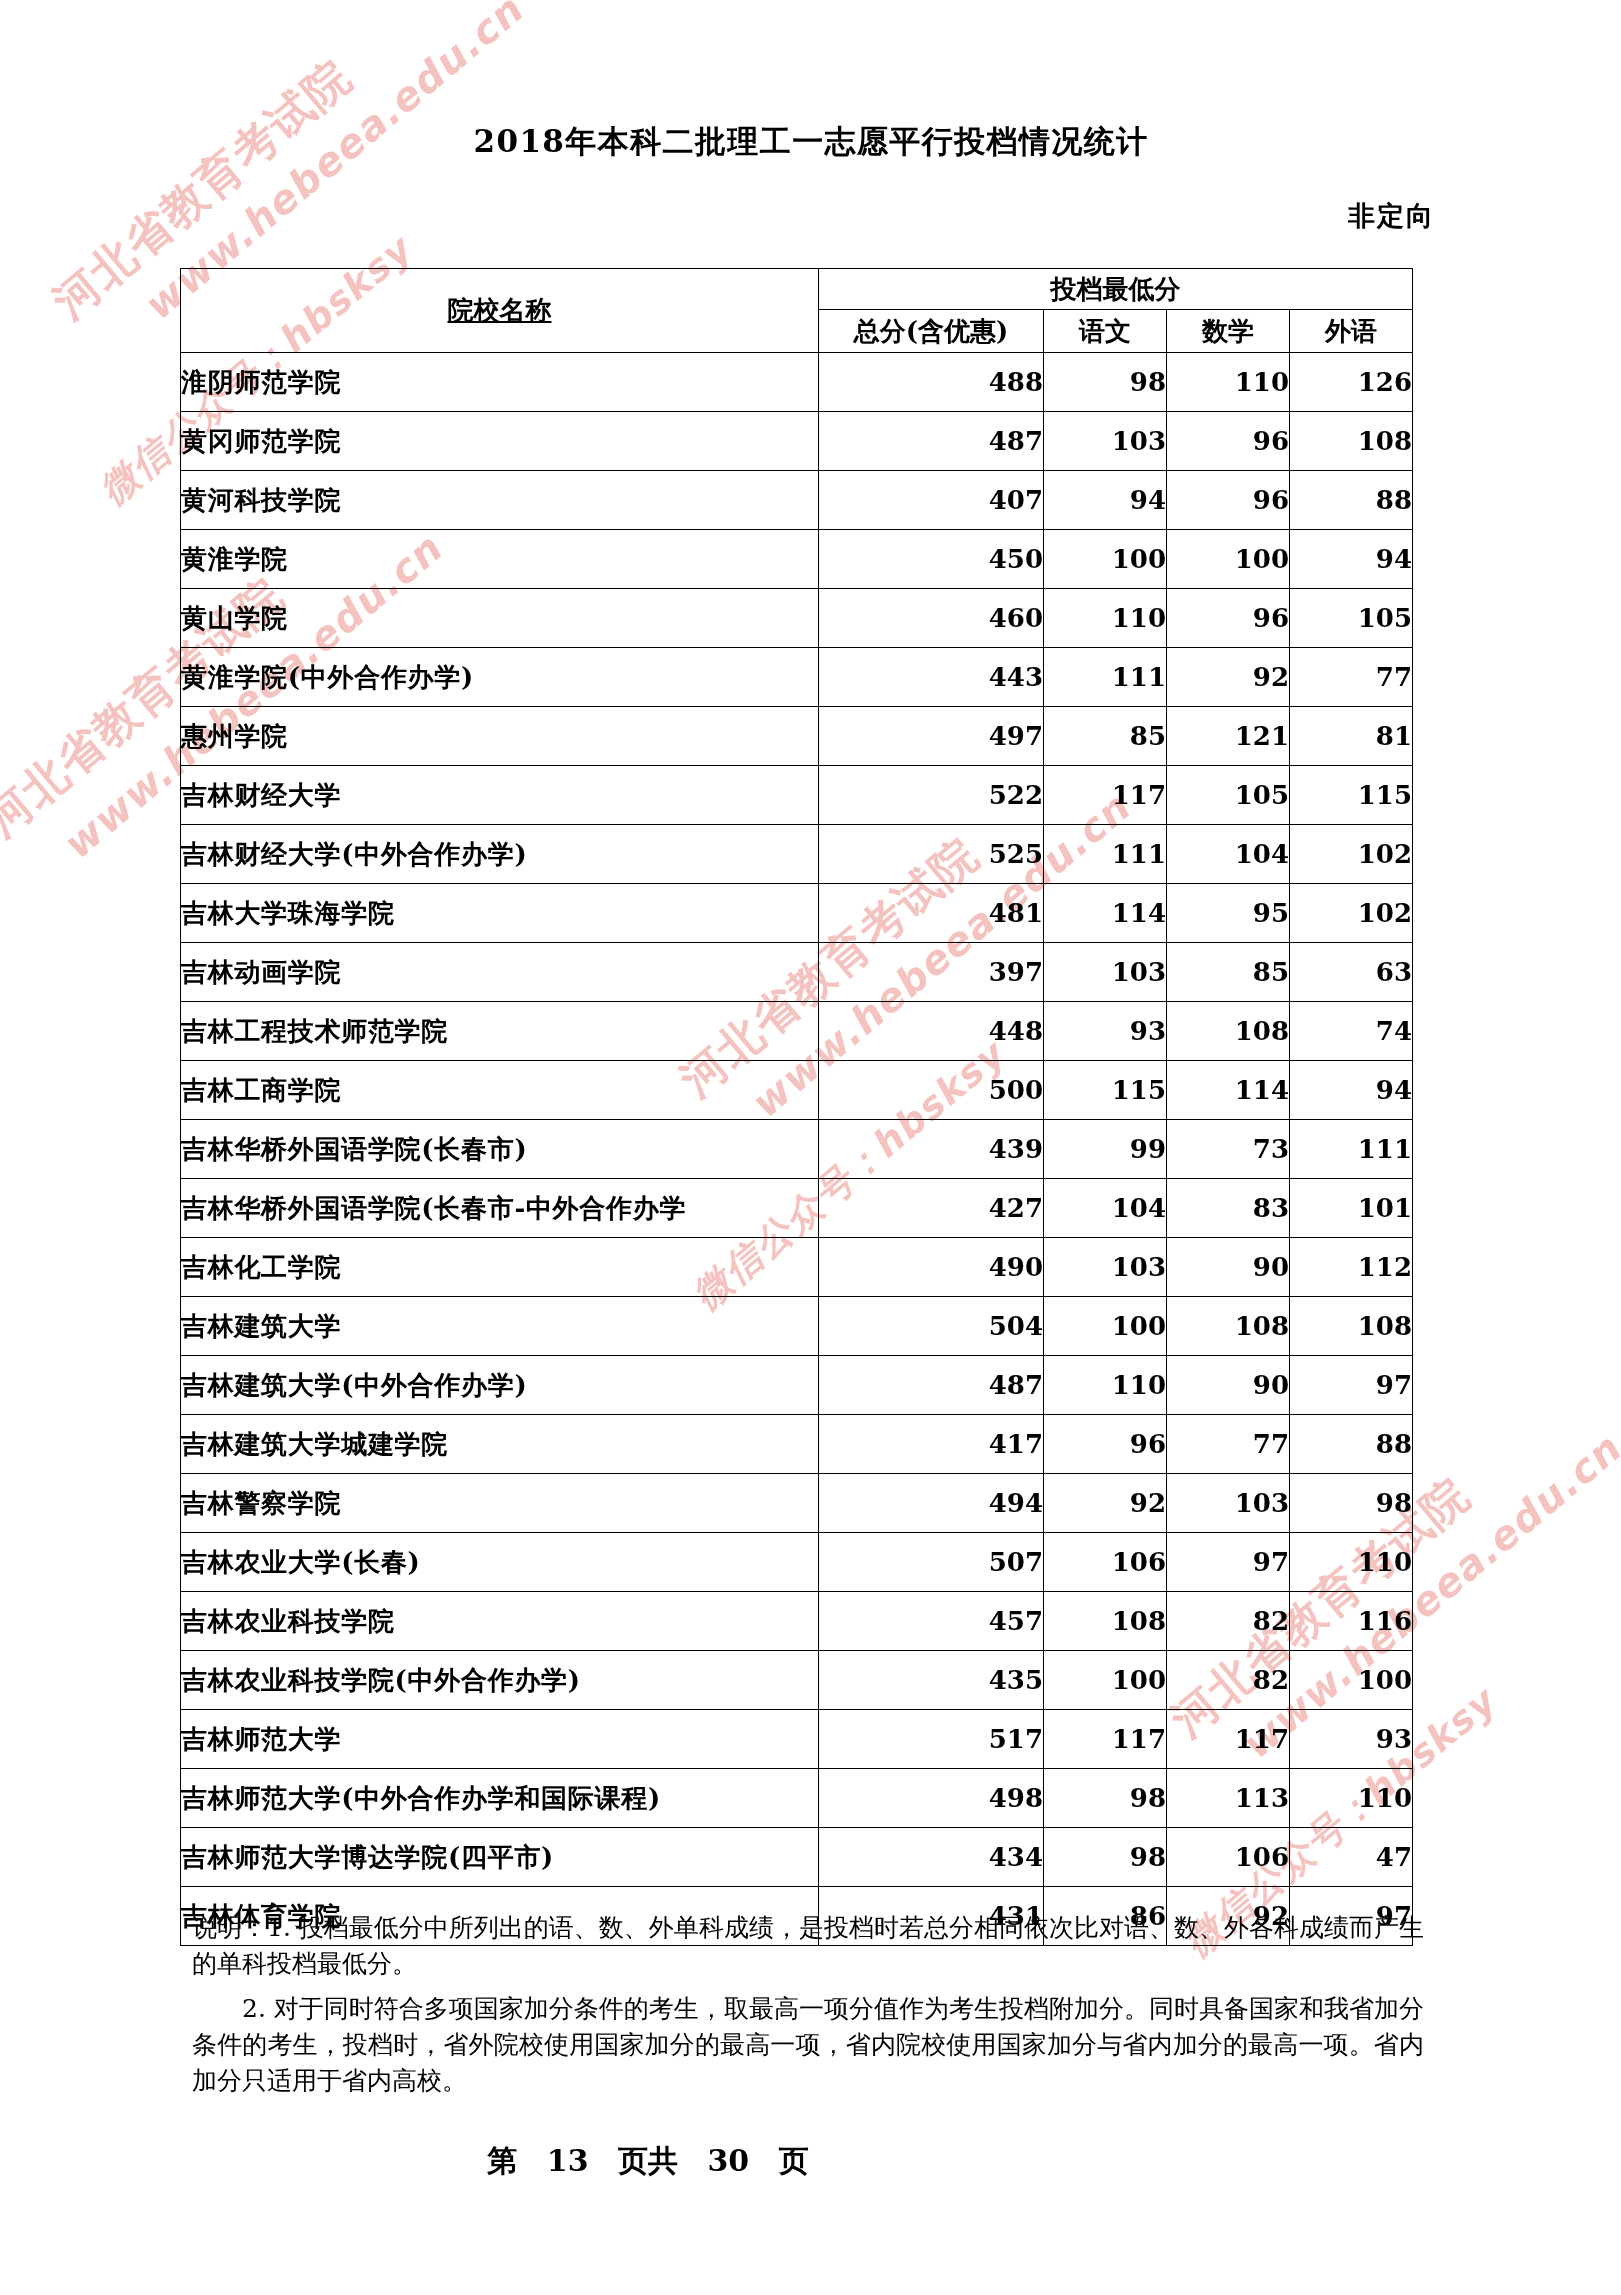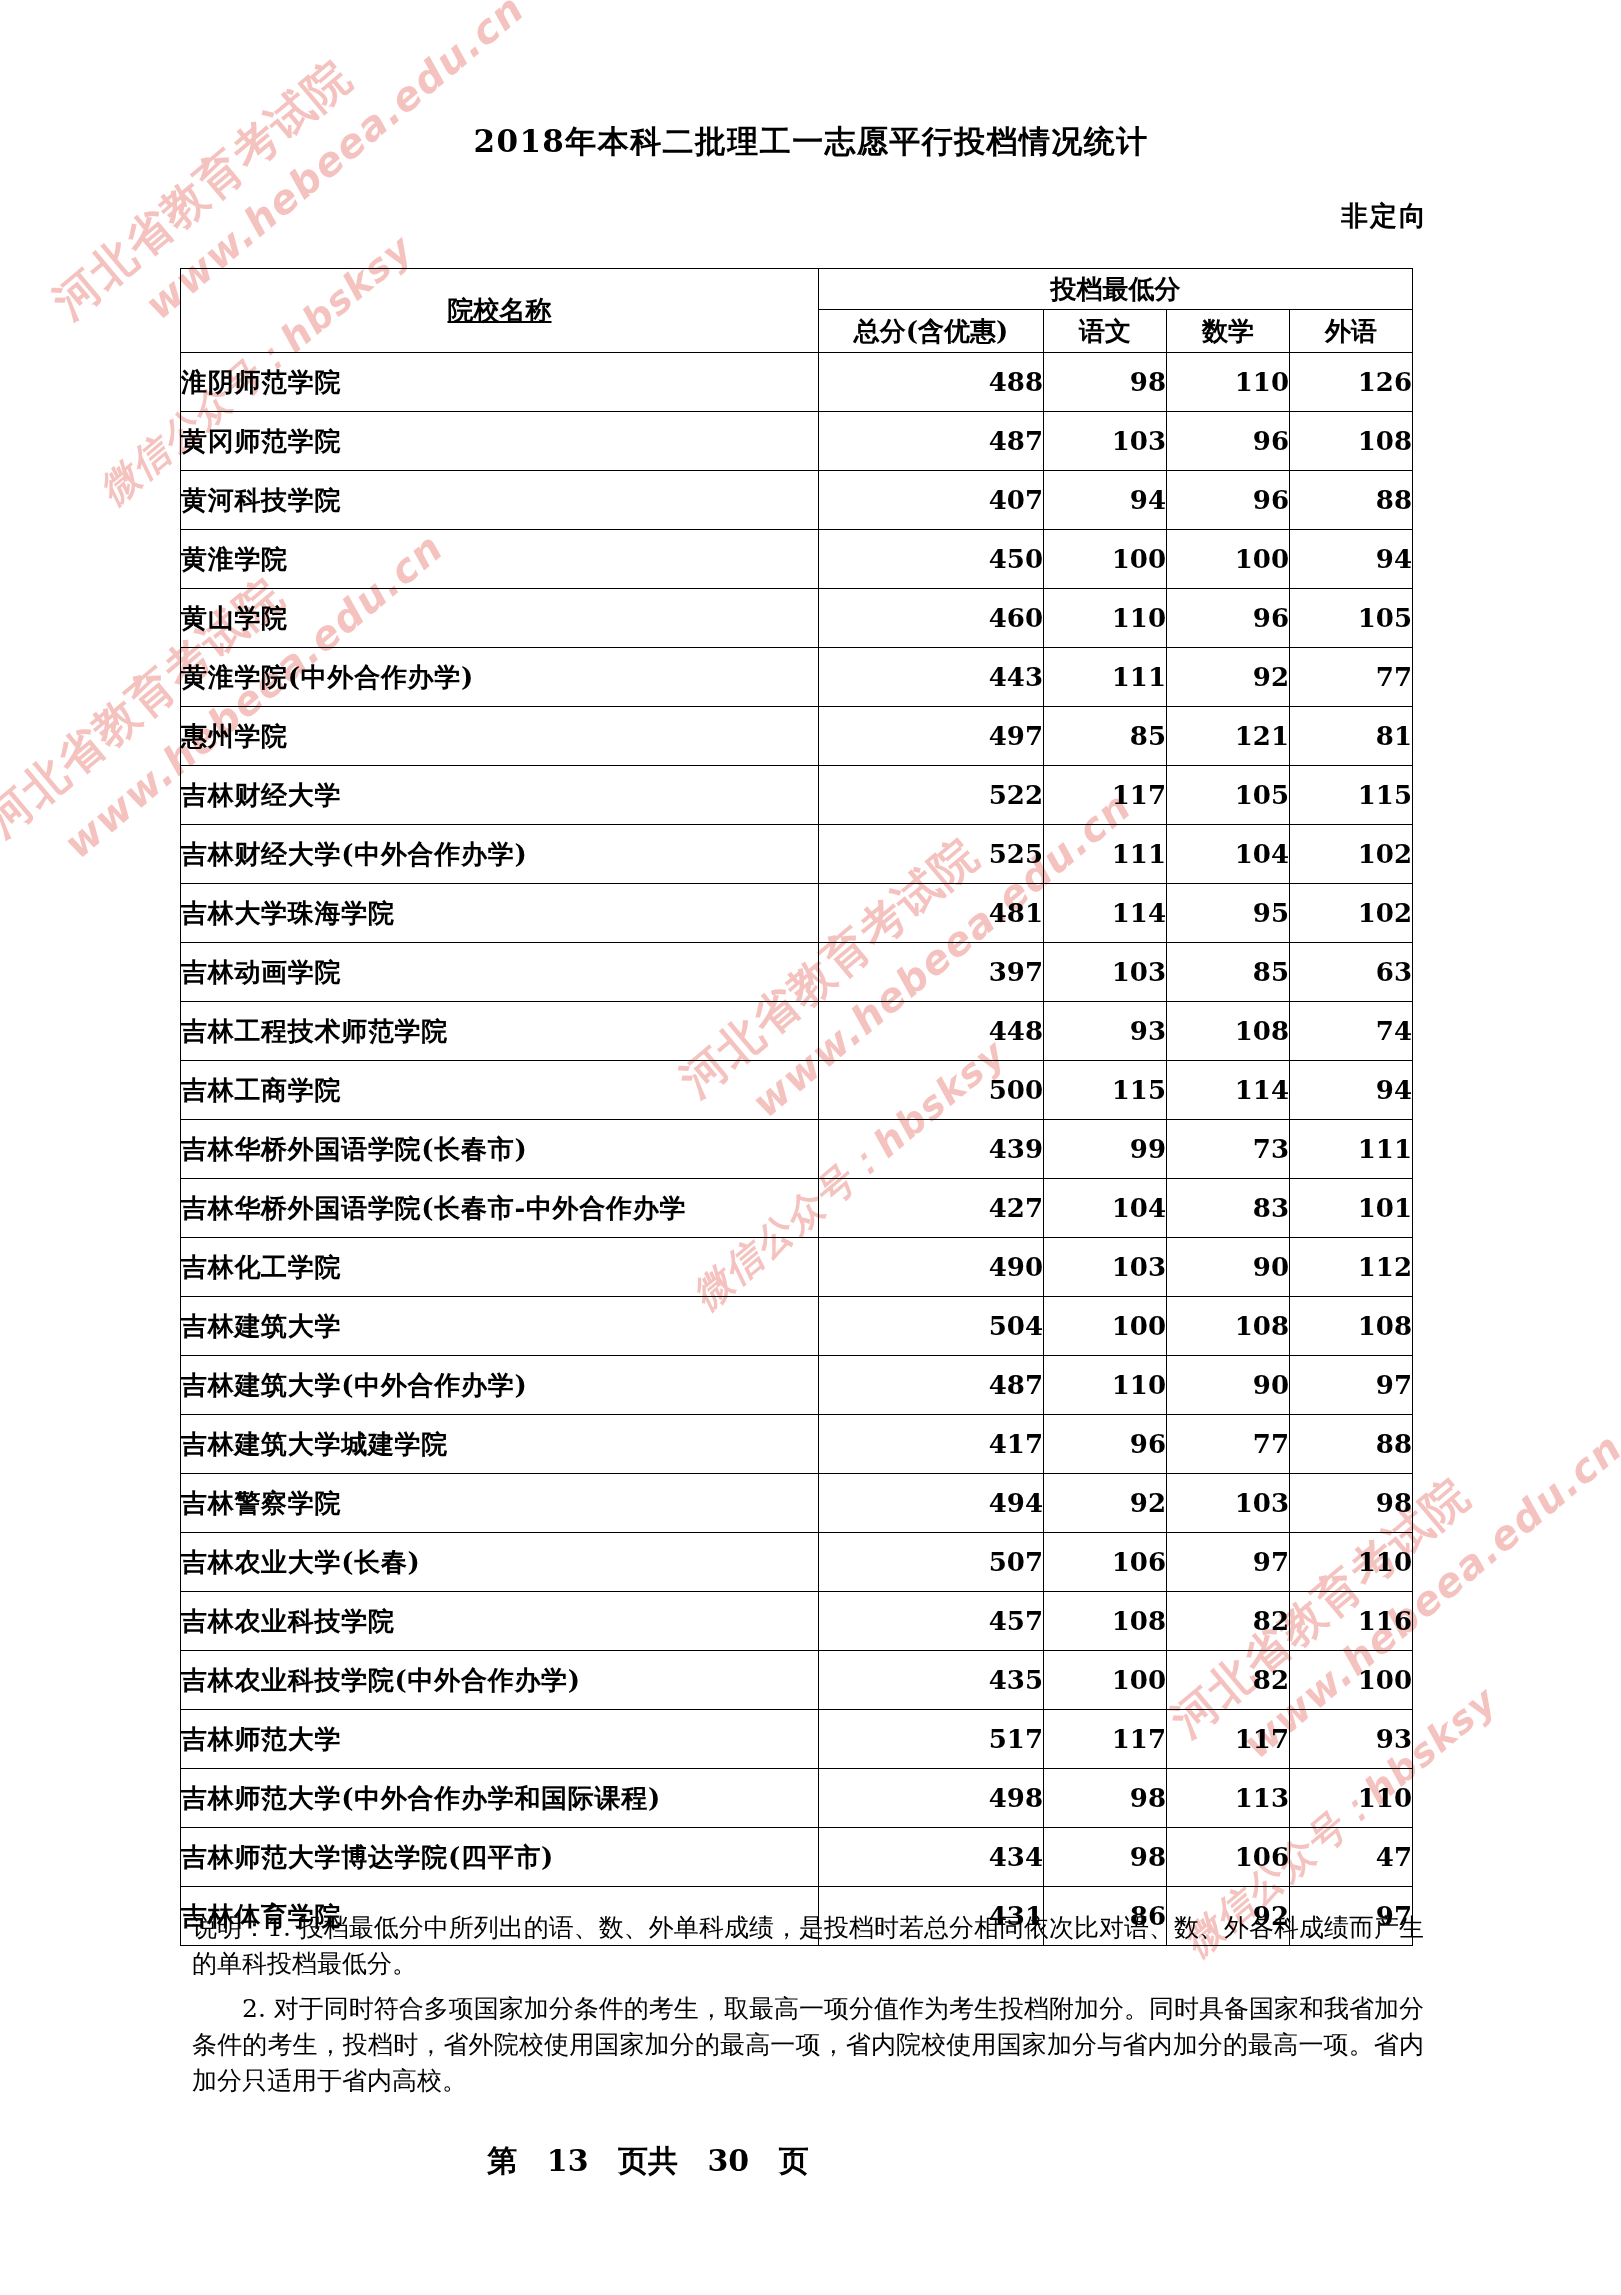--- a/index.html
+++ b/index.html
@@ -53,21 +53,21 @@
     width: 1622px;
     text-align: center;
     font-size: 31px;
     font-weight: bold;
     font-family: "DejaVu Serif", "Liberation Serif", serif;
     letter-spacing: 1.4px;
   }
 
   #category-label {
     position: absolute;
-    right: 194px;
+    right: 187px;
     top: 198px;
     font-size: 27px;
     font-weight: bold;
     font-family: "DejaVu Sans", "Liberation Sans", sans-serif;
     letter-spacing: 2px;
   }
 
   #score-table {
     position: absolute;
     left: 180px;

